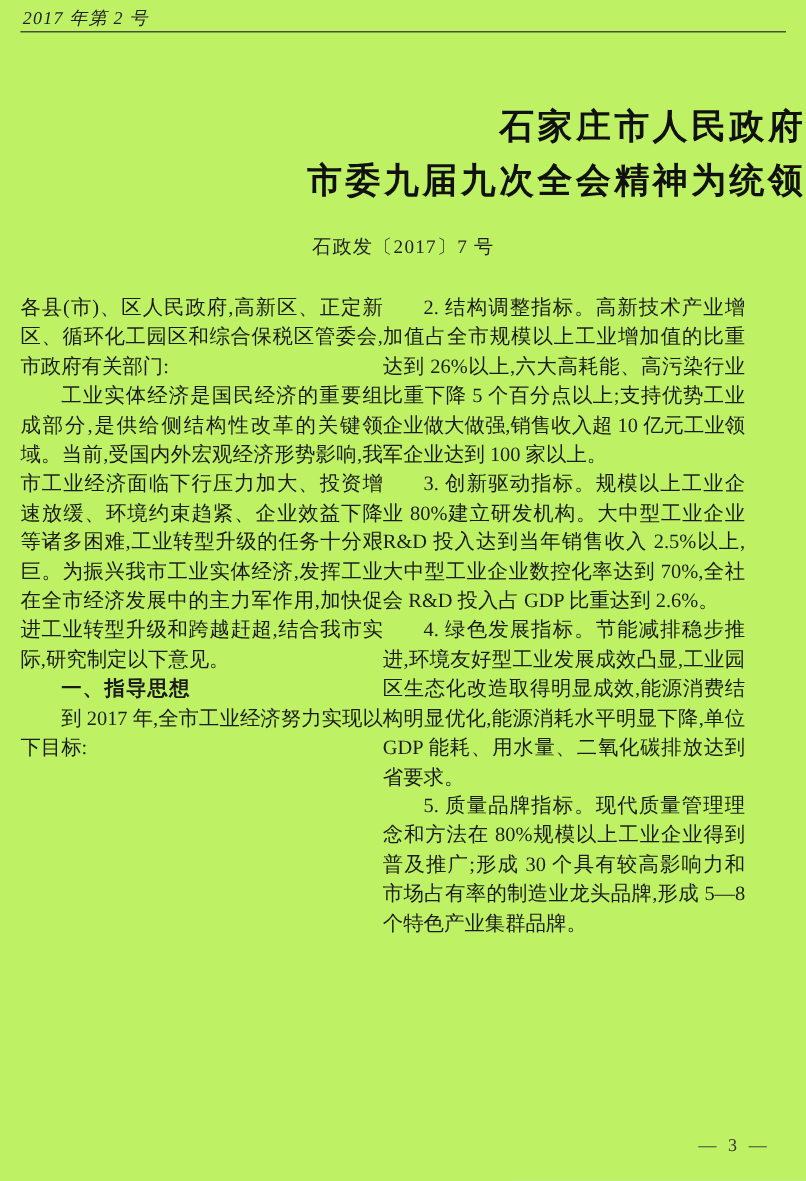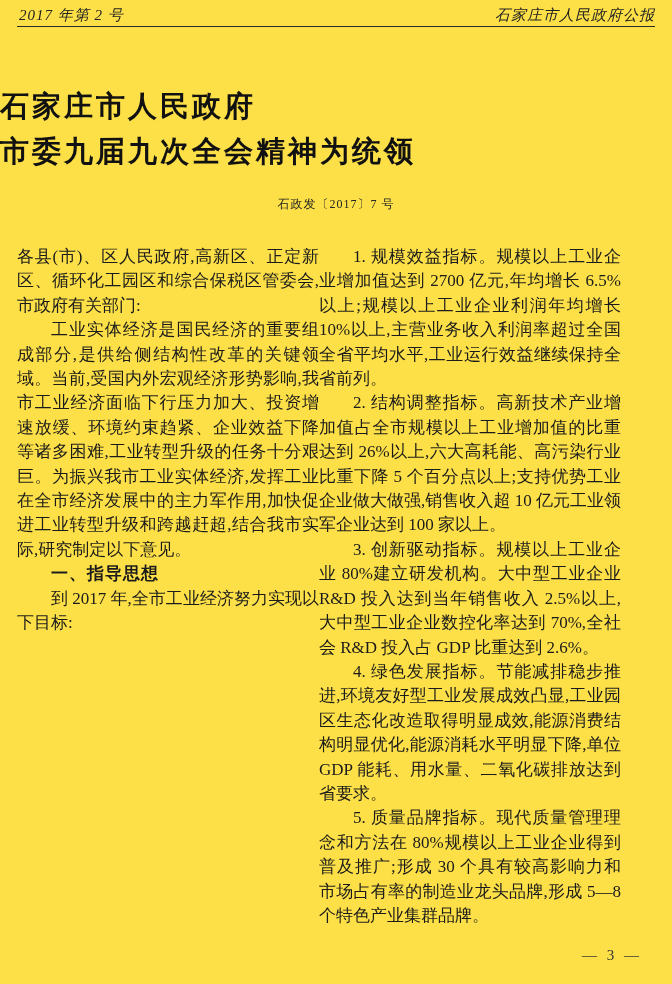--- a/index.html
+++ b/index.html
@@ -6,21 +6,21 @@
   html, body { margin: 0; padding: 0; }
   body {
     background: #d9d9d9;
     font-family: "Liberation Serif", "DejaVu Serif", serif;
   }
   .page {
     position: relative;
     width: 672px;
     height: 984px;
     margin: 0 auto;
-    background: #fde047;
+    background: #bef264;
     color: #1c1c1c;
     overflow: hidden;
   }
   
   .running-head {
     position: absolute;
     top: 6px;
     left: 19px;
     right: 17px;
     display: flex;
@@ -38,34 +38,34 @@
     right: 17px;
     height: 0;
     border-top: 1.7px solid #2b2b2b;
   }
   
   .doc-title {
     position: absolute;
     top: 84px;
     left: 0;
     right: 0;
-    text-align: left;
+    text-align: right;
     font-weight: bold;
     font-size: 29px;
     line-height: 45px;
     letter-spacing: 3px;
     color: #111;
   }
   .doc-number {
     position: absolute;
     top: 196px;
     left: 0;
     right: 0;
     text-align: center;
-    font-size: 12px;
+    font-size: 16px;
     letter-spacing: 1px;
     color: #222;
   }
   
   .columns {
     position: absolute;
     top: 245px;
     left: 17px;
     width: 638px;
     display: flex;
@@ -97,40 +97,38 @@
     color: #333;
   }
 </style>
 </head>
 <body>
 
 <div class="page">
 
   <div class="running-head">
     <span>2017 年第 2 号</span>
-    <span>石家庄市人民政府公报</span>
   </div>
   <div class="head-rule"></div>
 
   <div class="doc-title">
     <div>石家庄市人民政府</div>
     <div>市委九届九次全会精神为统领</div>
   </div>
 
   <div class="doc-number">石政发〔2017〕7 号</div>
 
   <div class="columns">
     <div class="col">
       <p class="para flush">各县(市)、区人民政府,高新区、正定新区、循环化工园区和综合保税区管委会,市政府有关部门:</p>
       <p class="para">工业实体经济是国民经济的重要组成部分,是供给侧结构性改革的关键领域。当前,受国内外宏观经济形势影响,我市工业经济面临下行压力加大、投资增速放缓、环境约束趋紧、企业效益下降等诸多困难,工业转型升级的任务十分艰巨。为振兴我市工业实体经济,发挥工业在全市经济发展中的主力军作用,加快促进工业转型升级和跨越赶超,结合我市实际,研究制定以下意见。</p>
       <p class="heading">一、指导思想</p>
       <p class="para">到 2017 年,全市工业经济努力实现以下目标:</p>
     </div>
     <div class="col">
-      <p class="para">1. 规模效益指标。规模以上工业企业增加值达到 2700 亿元,年均增长 6.5%以上;规模以上工业企业利润年均增长 10%以上,主营业务收入利润率超过全国全省平均水平,工业运行效益继续保持全省前列。</p>
       <p class="para">2. 结构调整指标。高新技术产业增加值占全市规模以上工业增加值的比重达到 26%以上,六大高耗能、高污染行业比重下降 5 个百分点以上;支持优势工业企业做大做强,销售收入超 10 亿元工业领军企业达到 100 家以上。</p>
       <p class="para">3. 创新驱动指标。规模以上工业企业 80%建立研发机构。大中型工业企业 R&amp;D 投入达到当年销售收入 2.5%以上,大中型工业企业数控化率达到 70%,全社会 R&amp;D 投入占 GDP 比重达到 2.6%。</p>
       <p class="para">4. 绿色发展指标。节能减排稳步推进,环境友好型工业发展成效凸显,工业园区生态化改造取得明显成效,能源消费结构明显优化,能源消耗水平明显下降,单位 GDP 能耗、用水量、二氧化碳排放达到省要求。</p>
       <p class="para">5. 质量品牌指标。现代质量管理理念和方法在 80%规模以上工业企业得到普及推广;形成 30 个具有较高影响力和市场占有率的制造业龙头品牌,形成 5—8 个特色产业集群品牌。</p>
     </div>
   </div>
 
   <div class="folio">— 3 —</div>
 
 </div>

